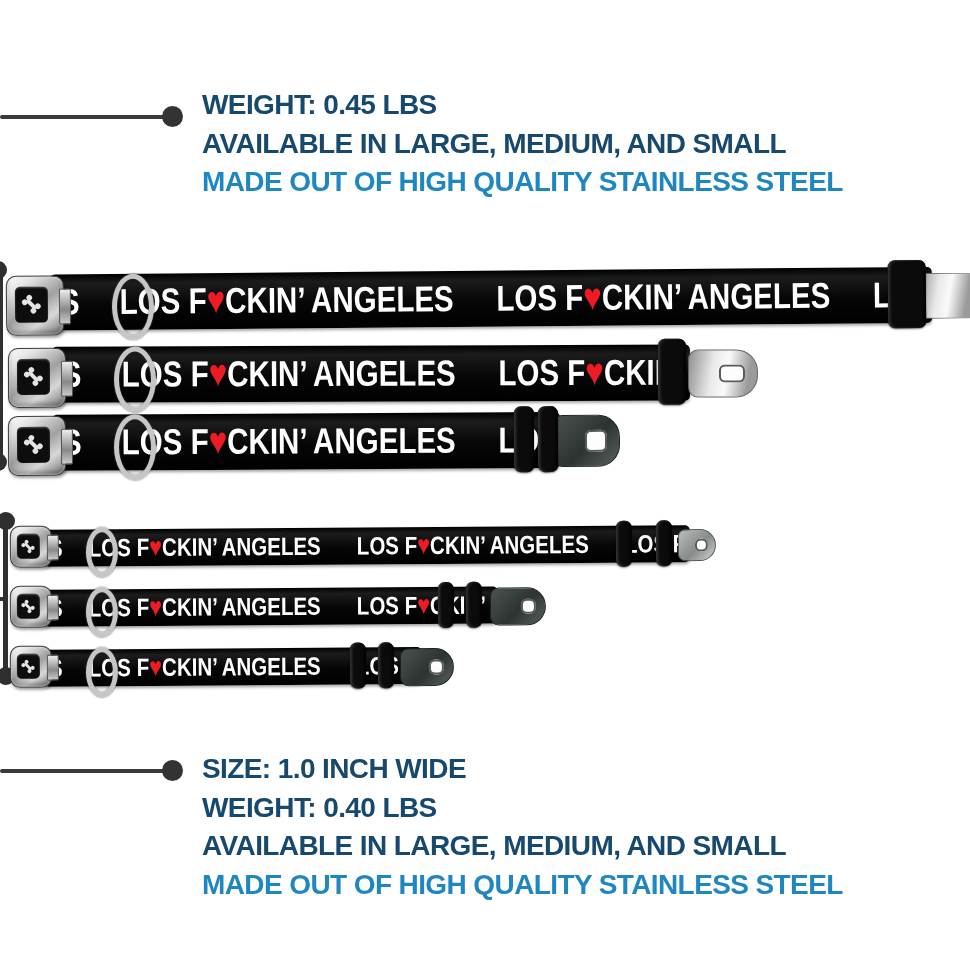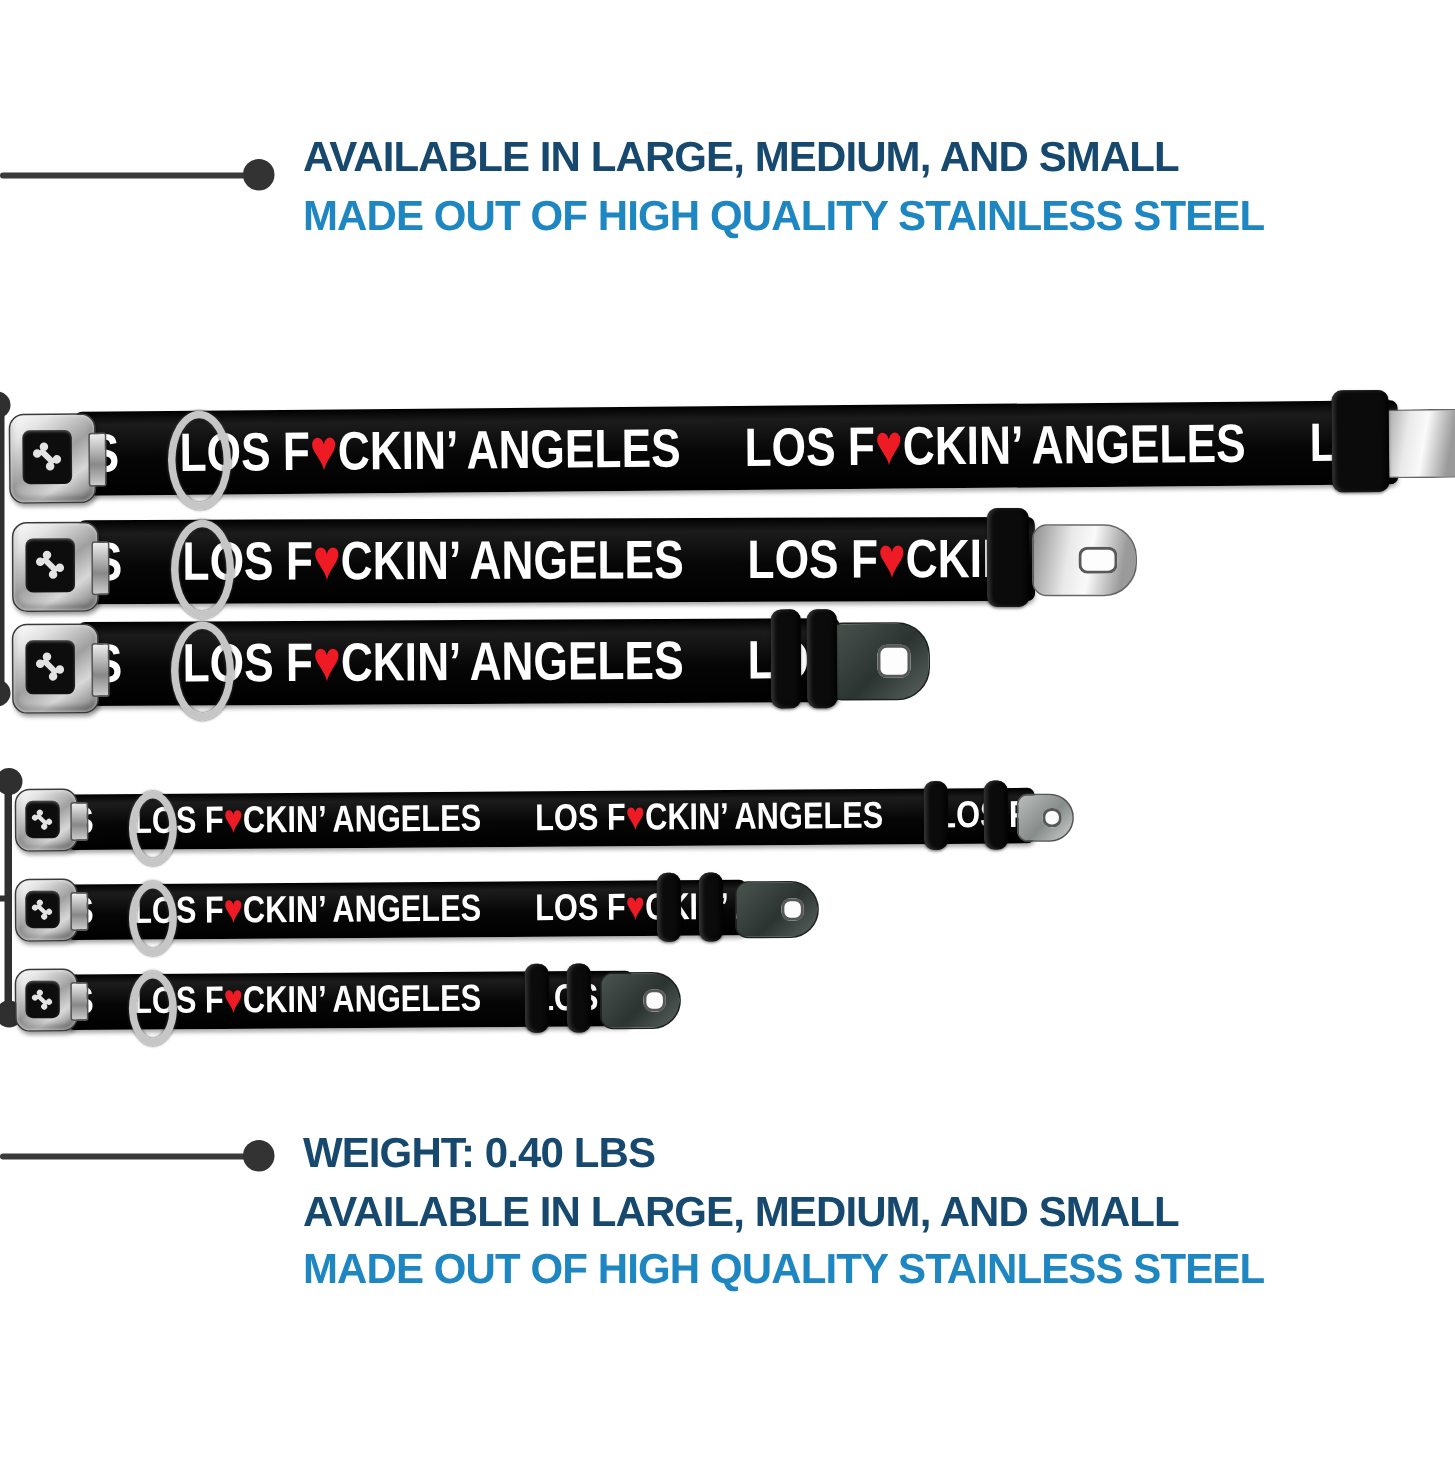--- a/index.html
+++ b/index.html
@@ -50,20 +50,21 @@
         box-shadow:inset 0 0 0 2px rgba(0,0,0,.65);}
 </style>
 </head>
 <body>
 
 <div class="canvas">
 
   <div class="lead-line" style="left:0;top:115px;width:167px;"></div>
   <div class="lead-dot" style="left:162px;top:106px;"></div>
   <div class="info" style="top:86px;">
+    <div>WEIGHT: 0.45 LBS</div>
     <div>AVAILABLE IN LARGE, MEDIUM, AND SMALL</div>
     <div class="lite">MADE OUT OF HIGH QUALITY STAINLESS STEEL</div>
   </div>
 
   <div class="brk-line" style="left:-2px;top:270px;width:5px;height:193px;"></div>
   <div class="brk-dot" style="left:-11px;top:261px;"></div>
   <div class="brk-dot" style="left:-11px;top:453px;"></div>
 
   <div class="brk-line" style="left:3px;top:521px;width:5px;height:155px;"></div>
   <div class="brk-dot" style="left:-3px;top:512px;"></div>
@@ -215,18 +216,19 @@
               </g>
             </svg>
           </div>
         </div>
       </div>
     </div>
 
   <div class="lead-line" style="left:0;top:769px;width:167px;"></div>
   <div class="lead-dot" style="left:162px;top:760px;"></div>
   <div class="info" style="top:750px;">
+    <div>SIZE: 1.0 INCH WIDE</div>
     <div>WEIGHT: 0.40 LBS</div>
     <div>AVAILABLE IN LARGE, MEDIUM, AND SMALL</div>
     <div class="lite">MADE OUT OF HIGH QUALITY STAINLESS STEEL</div>
   </div>
 
 </div>
 
 </body></html>

